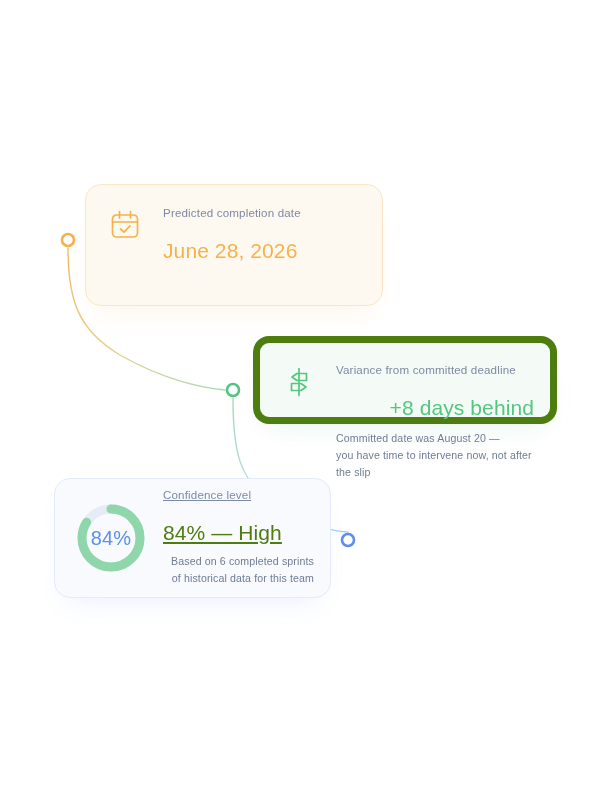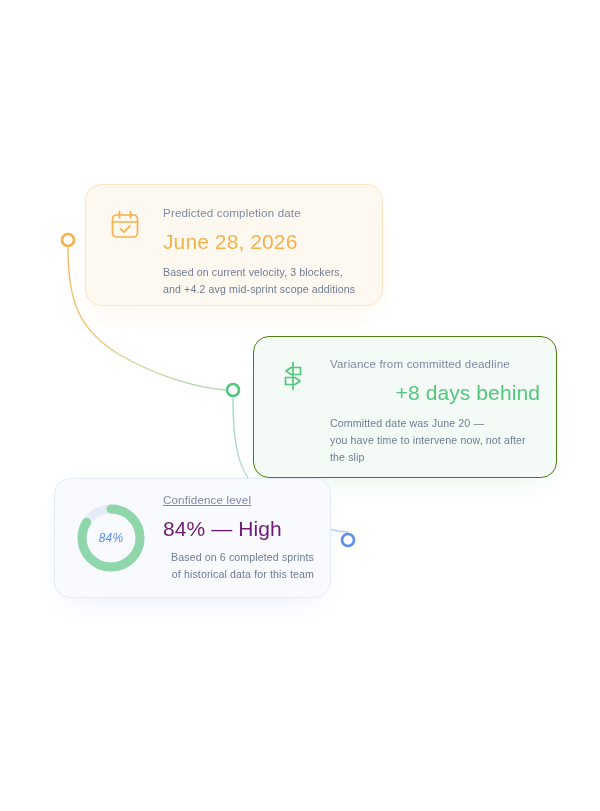--- a/index.html
+++ b/index.html
@@ -63,21 +63,21 @@
     letter-spacing: 0.15px;
     color: #7d8aa3;
     font-weight: 400;
   }
 
   .card-value {
     font-size: 21px;
     line-height: 1.3;
     letter-spacing: 0.1px;
     font-weight: 400;
-    margin-top: 7px;
+    margin-top: 16px;
   }
 
   .card-note {
     font-size: 10.6px;
     line-height: 1.62;
     letter-spacing: 0.12px;
     color: #6f7c94;
     margin-top: 9px;
     white-space: pre-line;
   }
@@ -94,63 +94,62 @@
     padding: 20px 20px 18px 19px;
     gap: 18px;
   }
   #card-predicted-date .card-value { color: #f5b14a; }
 
   
   #card-variance {
     left: 253px;
     top: 336px;
     width: 304px;
-    height: 142px;
+    height: 88px;
     background: #f4fbf6;
-    border: 1px solid #4d7c0f;
+    border: 7px solid #4d7c0f;
     box-shadow: 0 14px 28px -14px rgba(90, 190, 130, 0.18);
     padding: 19px 16px 18px 19px;
     gap: 17px;
   }
   #card-variance .card-value { color: #53c67f; text-align: right; }
 
   
   #card-confidence {
     left: 54px;
     top: 478px;
     width: 277px;
     height: 120px;
     background: #f8fafe;
     border: 1px solid #e3ebf9;
     box-shadow: 0 14px 28px -14px rgba(90, 140, 235, 0.16);
     padding: 16px 16px 16px 18px;
     gap: 14px;
     align-items: center;
   }
-  #card-confidence .card-value { color: #701a75; }
+  #card-confidence .card-value { color: #4d7c0f; text-decoration: underline; }
   #card-confidence .card-label { margin-top: -1px; text-decoration: underline; }
   #card-confidence .card-note { margin-top: 7px; text-align: right; }
 
   
   .donut-wrap {
     position: relative;
     flex: 0 0 auto;
     width: 76px;
     height: 76px;
   }
   .donut-label {
     position: absolute;
     inset: 0;
     display: flex;
     align-items: center;
     justify-content: center;
-    font-size: 12px;
+    font-size: 20px;
     letter-spacing: 0.2px;
     color: #5a8ff0;
-    font-style: italic;
   }
 </style>
 </head>
 <body>
 
 <div id="stage">
 
   <svg id="connectors" viewBox="0 0 600 811">
     <defs>
       <linearGradient id="grad-orange-green" x1="68" y1="240" x2="233" y2="390" gradientUnits="userSpaceOnUse">
@@ -180,37 +179,35 @@
         <rect x="4.5" y="7" width="25" height="22" rx="4"></rect>
         <line x1="4.5" y1="14" x2="29.5" y2="14"></line>
         <line x1="11.5" y1="3.5" x2="11.5" y2="10"></line>
         <line x1="22.5" y1="3.5" x2="22.5" y2="10"></line>
         <polyline points="12.5,21 16,24.2 22,17.8"></polyline>
       </svg>
     </div>
     <div class="card-body">
       <div class="card-label">Predicted completion date</div>
       <div class="card-value">June 28, 2026</div>
-      <div class="card-note">Based on current velocity, 3 blockers,
-and +4.2 avg mid-sprint scope additions</div>
     </div>
   </div>
 
   <div class="card" id="card-variance">
     <div class="card-icon">
       <svg width="34" height="34" viewBox="0 0 34 34" fill="none" stroke="#53c67f" stroke-width="1.7" stroke-linecap="round" stroke-linejoin="round">
         <line x1="17" y1="3.5" x2="17" y2="30.5"></line>
         <path d="M15 8.5 H24.5 V15.5 H15 L10 12 Z"></path>
         <path d="M19 18.5 H9.5 V25.5 H19 L24 22 Z"></path>
       </svg>
     </div>
     <div class="card-body">
       <div class="card-label">Variance from committed deadline</div>
       <div class="card-value">+8 days behind</div>
-      <div class="card-note">Committed date was June 20 —
+      <div class="card-note">Committed date was August 20 —
 you have time to intervene now, not after the slip</div>
     </div>
   </div>
 
   <div class="card" id="card-confidence">
     <div class="donut-wrap">
       <svg width="76" height="76" viewBox="0 0 76 76">
         <circle cx="38" cy="38" r="29" fill="none" stroke="#e6ecf7" stroke-width="9"></circle>
         <circle id="donut-value-arc" cx="38" cy="38" r="29" fill="none" stroke="#8fd6ab" stroke-width="9" stroke-linecap="round" transform="rotate(-90 38 38)" stroke-dasharray="182.21" stroke-dashoffset="29.15"></circle>
       </svg>

